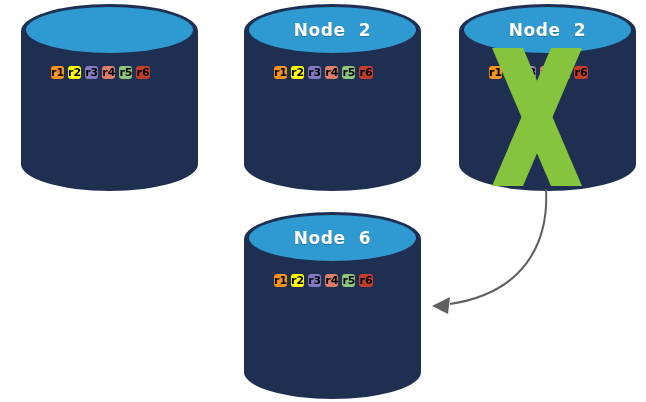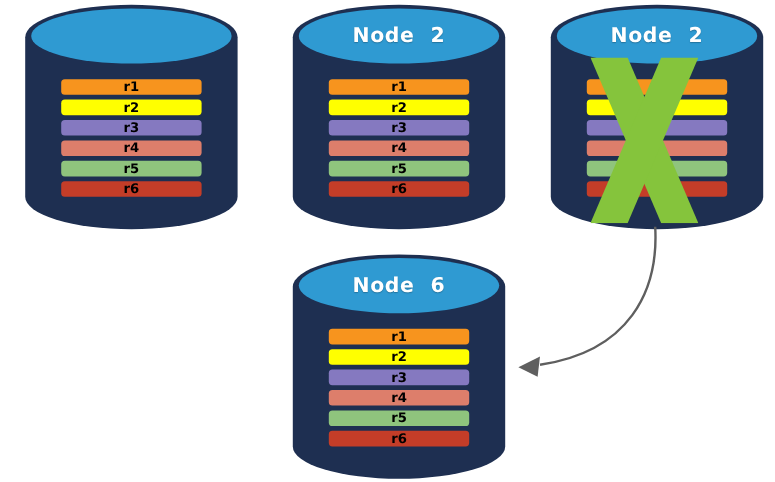--- a/index.html
+++ b/index.html
@@ -50,21 +50,21 @@
     letter-spacing: 0.5px;
     word-spacing: 7px;
     text-shadow: 0 1px 1px rgba(0,0,0,0.25);
   }
   .bars {
     position: absolute;
     left: 30px;
     top: 62px;
     width: 117px;
     display: flex;
-    flex-direction: column;
+    flex-direction: row;
     gap: 4px;
   }
   .bar {
     height: 13px;
     border-radius: 3px;
     text-align: center;
     line-height: 13px;
     font-size: 11px;
     font-weight: bold;
     color: var(--replica-text, #000000);

